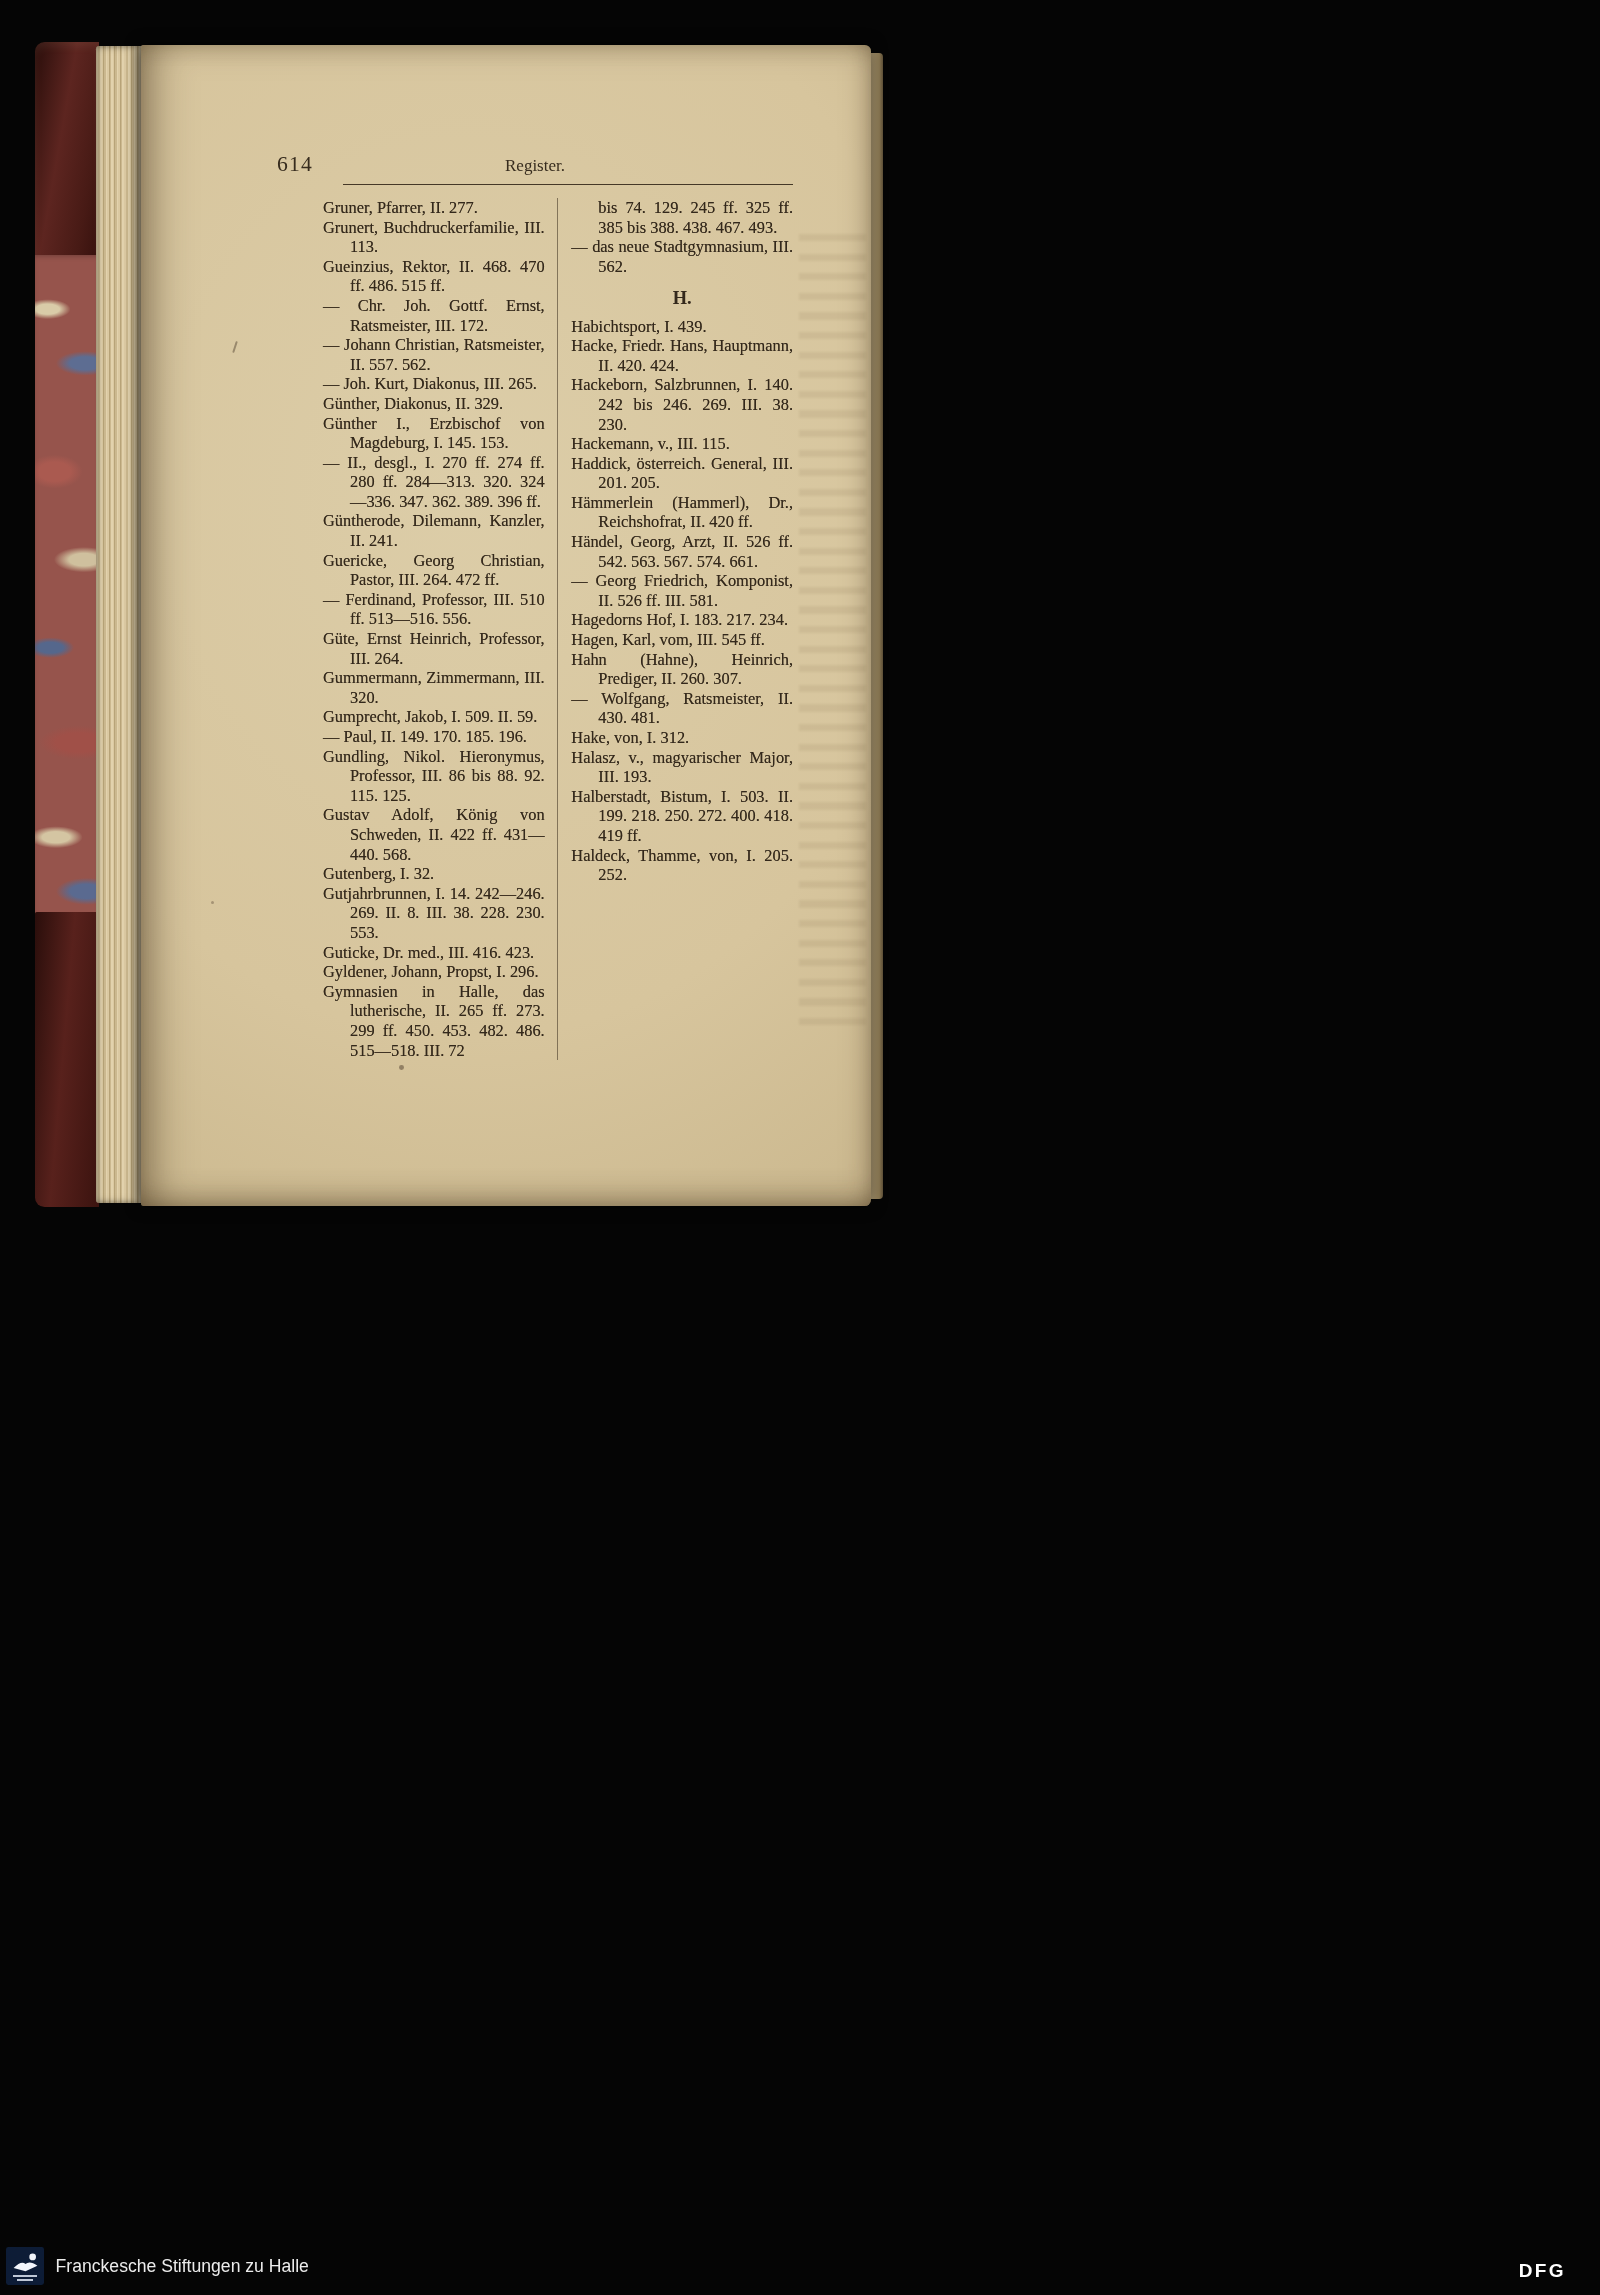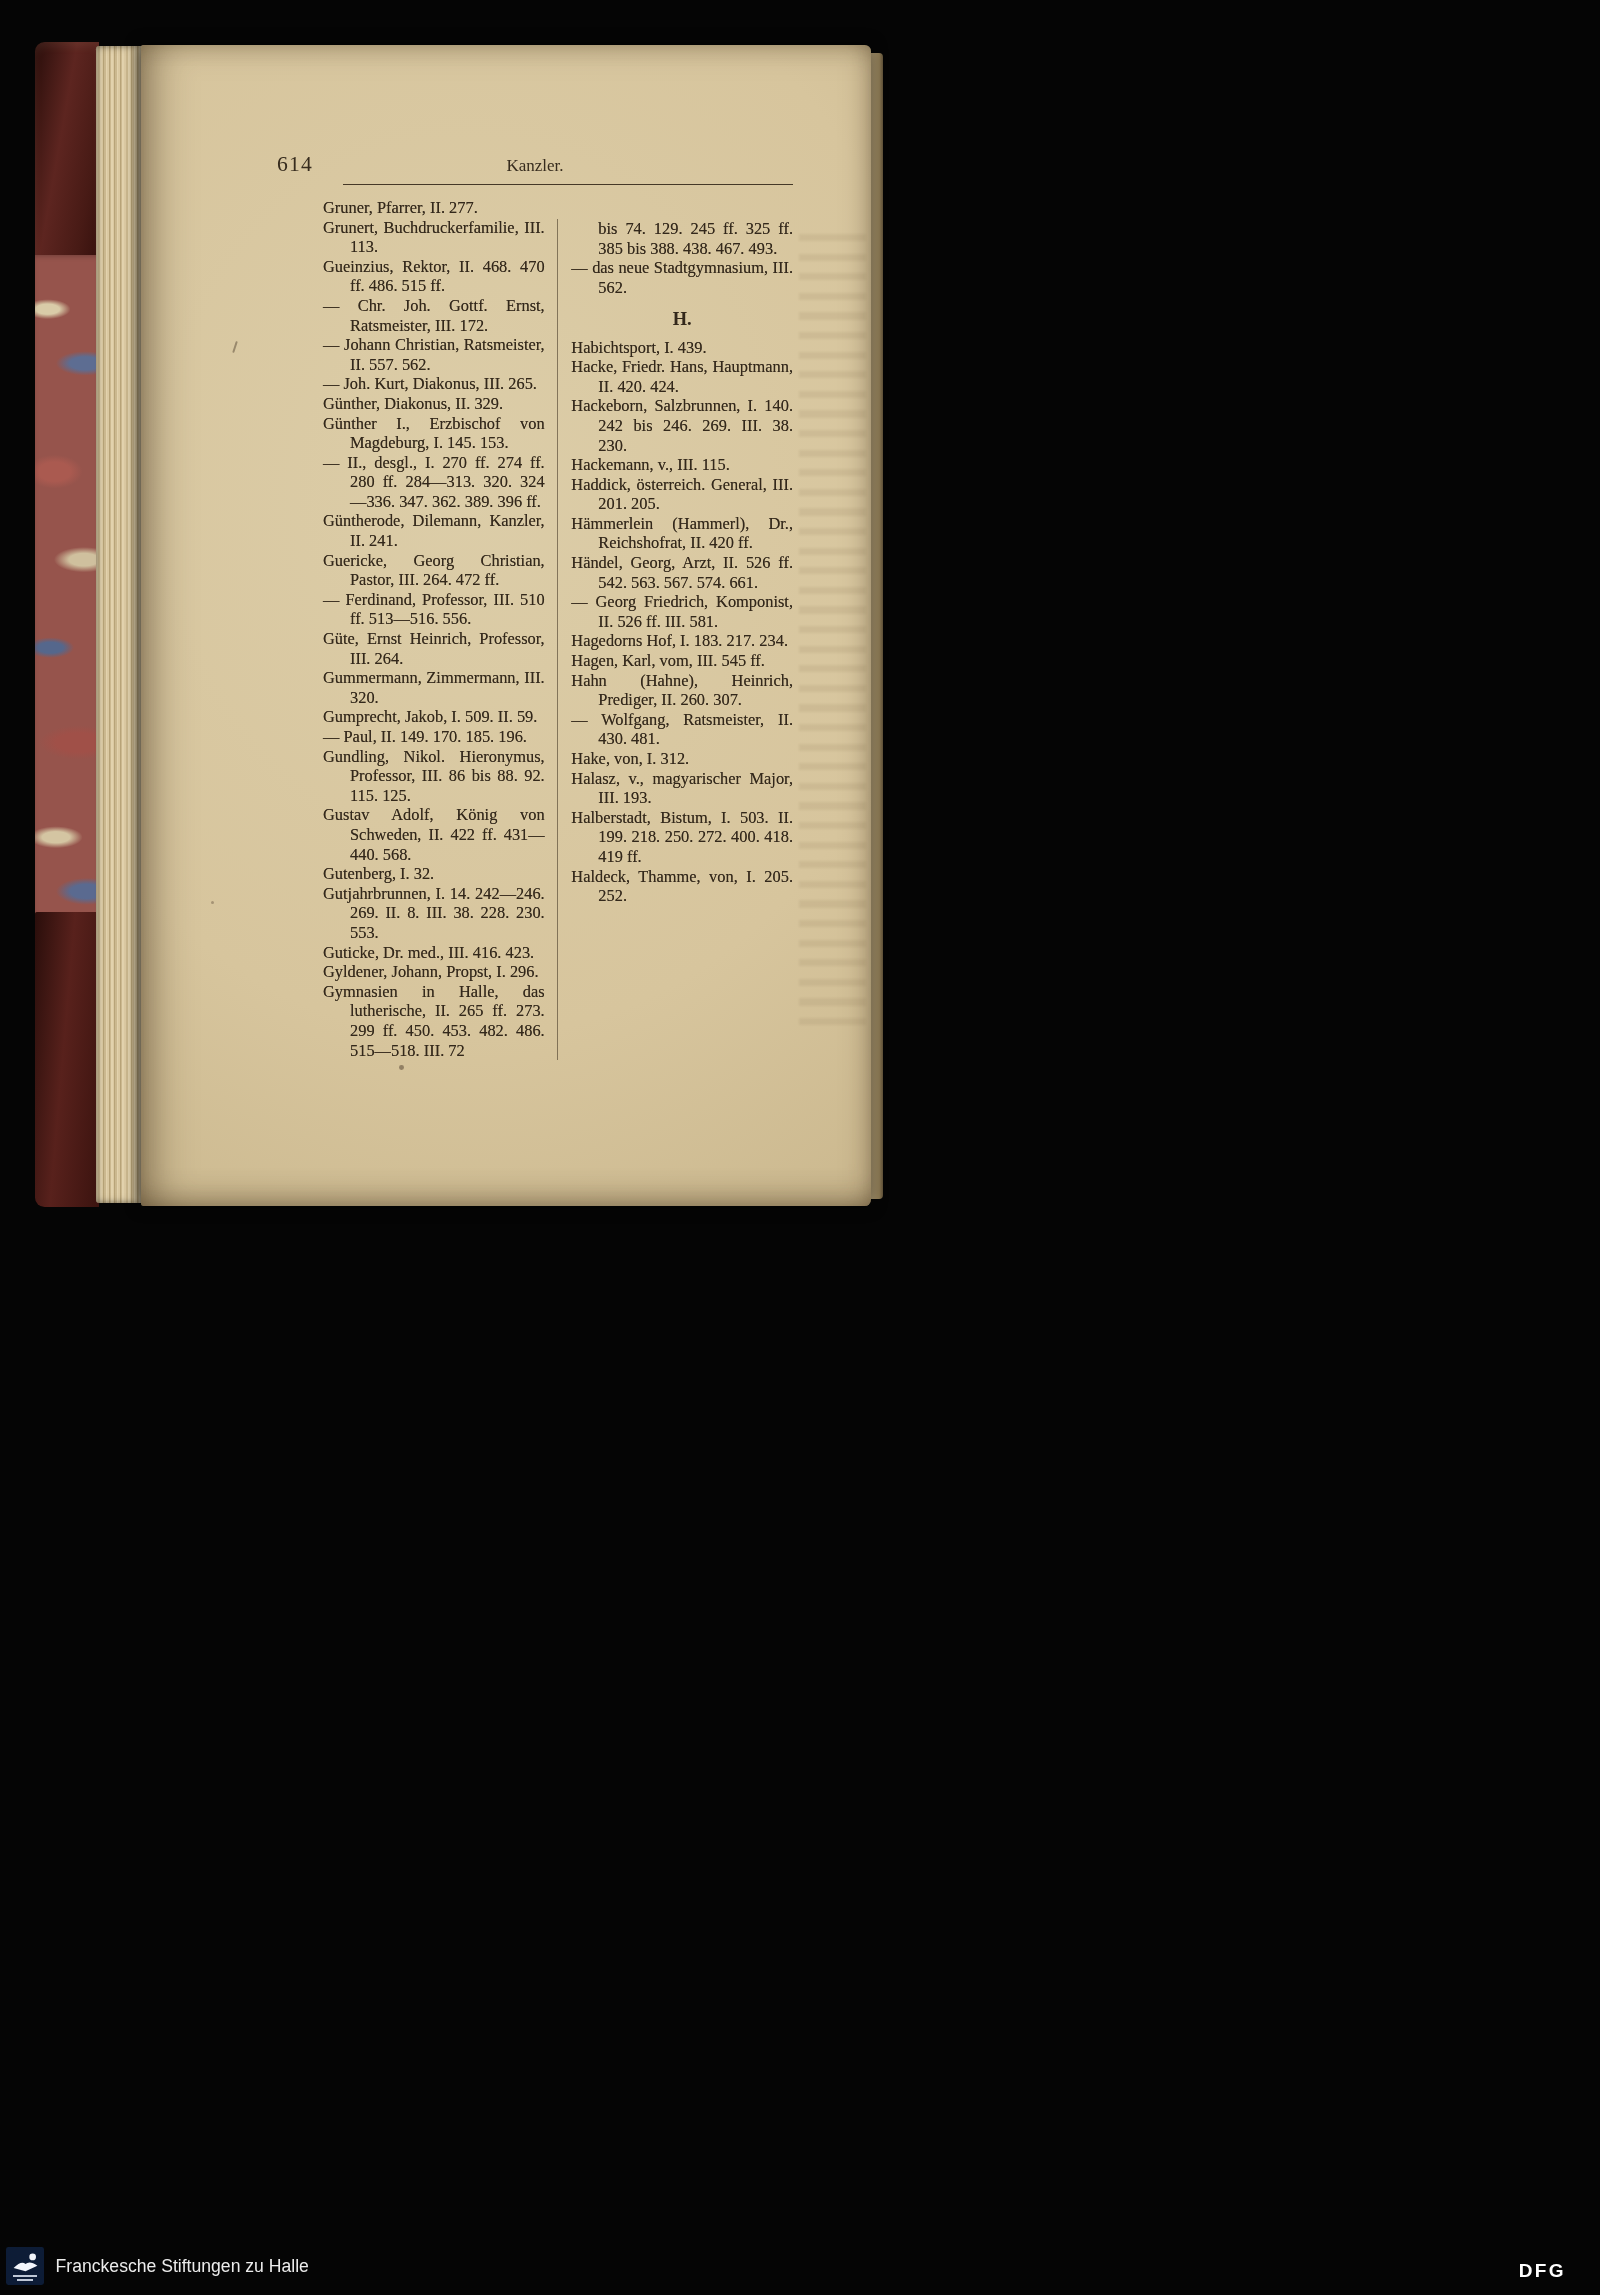--- a/index.html
+++ b/index.html
@@ -48,21 +48,21 @@
   
   .content{position:absolute;left:141px;top:45px;width:730px;height:1458px;box-sizing:border-box;
     padding:107px 78px 0 136px;color:#33281b;}
   .head{position:relative;height:29px;}
   .pagenum{position:absolute;left:0;top:0;font-size:21.6px;letter-spacing:1.2px;color:#372c1e;}
   .runtitle{text-align:center;font-size:17px;padding-top:4px;color:#372c1e;}
   .rule{height:0;border-top:1.6px solid rgba(52,40,26,.9);margin:3.2px 0 0 66px;}
   .cols{display:flex;margin-top:12.8px;}
   .col{flex:1 1 0;min-width:0;}
   .col-left{padding-right:12px;margin-left:46px;}
-  .col-right{padding-left:13.6px;border-left:1.6px solid rgba(58,45,30,.55);margin-top:21px;}
+  .col-right{padding-left:13.6px;border-left:1.6px solid rgba(58,45,30,.55);}
   .entry{font-size:16.4px;line-height:19.6px;margin:0;text-align:justify;
     padding-left:27px;text-indent:-27px;color:#33281b;text-shadow:0 0 0.3px rgba(51,40,27,.6);}
   .entry.cont{text-indent:0;}
   .section-heading{text-align:center;font-size:18.4px;font-weight:bold;margin:11.2px 0 8px;color:#33281b;}
 
   
   .archive{position:absolute;left:6.4px;bottom:9.6px;display:flex;align-items:center;gap:11.2px;
     font-family:Liberation Sans, sans-serif;}
   .archive-logo{width:38px;height:38px;background:#0d1c36;border-radius:2.4px;display:flex;
     flex-direction:column;align-items:center;justify-content:center;gap:2.4px;}
@@ -86,21 +86,21 @@
 
   <div class="page"></div>
   <div class="ghost"></div>
   <div class="speck s1"></div>
   <div class="speck s2"></div>
   <div class="speck s3"></div>
 
   <div class="content">
     <div class="head">
       <span class="pagenum">614</span>
-      <div class="runtitle">Kanzler.</div>
+      <div class="runtitle">Register.</div>
     </div>
     <div class="rule"></div>
 
     <div class="cols">
       <div class="col col-left">
 
       <p class="entry">Gruner, Pfarrer, II. 277.</p>
           <p class="entry">Grunert, Buchdruckerfamilie, III. 113.</p>
           <p class="entry">Gueinzius, Rektor, II. 468. 470 ff. 486. 515 ff.</p>
           <p class="entry">— Chr. Joh. Gottf. Ernst, Ratsmeister, III. 172.</p>

